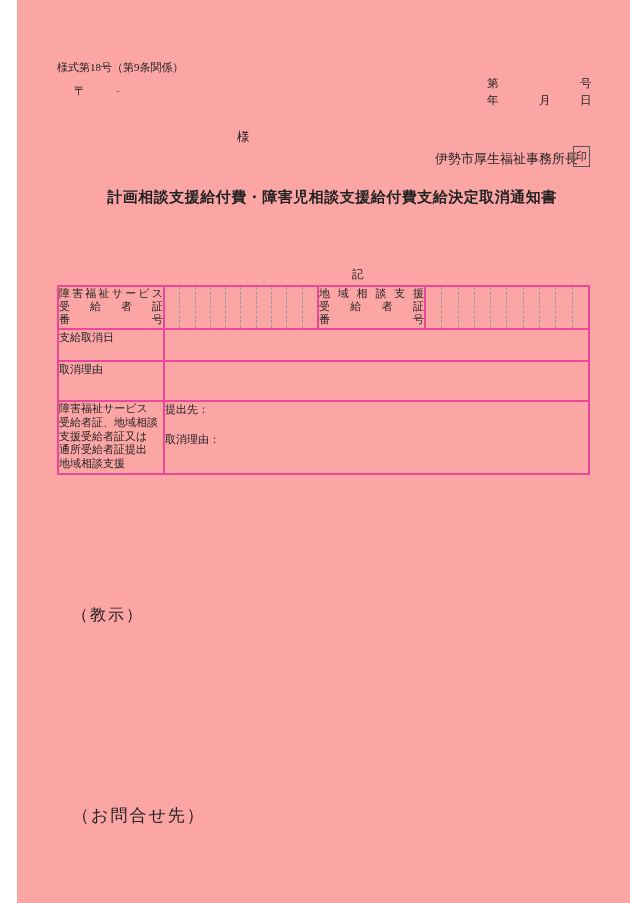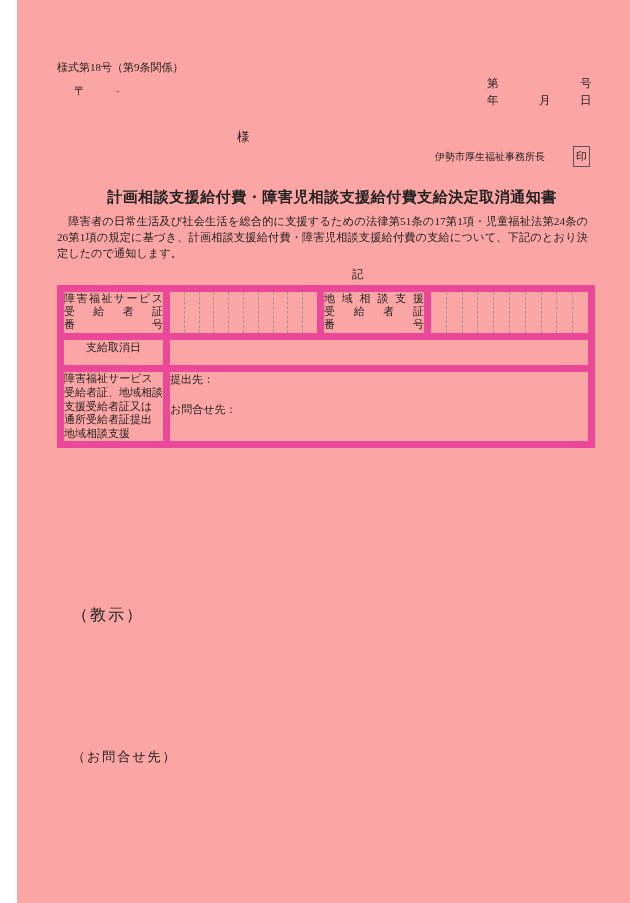--- a/index.html
+++ b/index.html
@@ -20,21 +20,21 @@
   .postal-mark { left: 57px; top: 83px; font-size: 12px; }
   .postal-dash { left: 99px; top: 84px; font-size: 11px; color: #555; }
 
   .doc-dai   { left: 470px; top: 76px; font-size: 11.5px; }
   .doc-go    { left: 563px; top: 76px; font-size: 11.5px; }
   .date-year { left: 470px; top: 93px; font-size: 11.5px; }
   .date-month{ left: 522px; top: 93px; font-size: 11.5px; }
   .date-day  { left: 563px; top: 93px; font-size: 11.5px; }
 
   .addressee { left: 220px; top: 129px; font-size: 12.5px; }
-  .issuer    { left: 418px; top: 150px; font-size: 10px; }
+  .issuer    { left: 418px; top: 150px; font-size: 13px; }
   .seal-box  {
     left: 556px; top: 146px;
     width: 17px; height: 21px;
     border: 1px solid #555;
     display: flex; align-items: center; justify-content: center;
     font-size: 11px;
   }
 
   .doc-title {
     left: 0; top: 188px; width: 630px;
@@ -51,47 +51,47 @@
   .ki-heading { left: 335px; top: 267px; font-size: 11.5px; }
 
   .main-table-wrap { left: 40px; top: 285px; }
   table.main {
     border-collapse: collapse;
     table-layout: fixed;
     width: 531px;
     font-size: 11px;
   }
   table.main td {
-    border: 7px solid #ec4899;
+    border: 2px solid #ec4899;
     padding: 0;
     vertical-align: top;
     overflow: hidden;
   }
   .c1 { width: 106px; } .c2 { width: 154px; } .c3 { width: 107px; } .c4 { width: 164px; }
   tr.r1 { height: 43px; } tr.r2 { height: 44px; } tr.r3 { height: 41px; }
   tr.r4 { height: 32px; } tr.r5 { height: 40px; } tr.r6 { height: 73px; }
 
   td.label { padding: 2px 4px; }
   .jl { text-align: justify; text-align-last: justify; line-height: 13px; }
   tr.r3 .jl { line-height: 15px; padding-top: 2px; }
   td.vmid { vertical-align: middle; }
-  td.center-label { vertical-align: middle; text-align: center; }
+  td.center-label { vertical-align: middle; text-align: left; }
 
   .digit-row { display: flex; width: 100%; }
   .dr1 { height: 41px; } .dr2 { height: 42px; }
   .digit-box { flex: 1 1 0; border-left: 1px dashed #999; }
   .digit-box:first-child { border-left: none; }
 
   .wrap-label div { line-height: 13.8px; text-align: left; }
   td.submit-cell { padding: 8px 8px; }
   .submit-line { line-height: 14px; }
   .submit-line.second { margin-top: 16px; }
 
   .kyoji   { left: 55px; top: 605px; font-size: 16px; letter-spacing: 2px; }
-  .contact { left: 55px; top: 748px; font-size: 13px; letter-spacing: 2px; }
+  .contact { left: 55px; top: 804px; font-size: 17px; letter-spacing: 2px; }
 </style>
 </head>
 <body>
 
 <div class="page">
 
   <div class="abs form-number">様式第18号（第9条関係）</div>
   <div class="abs postal-mark">〒</div>
   <div class="abs postal-dash">-</div>
 
@@ -101,21 +101,20 @@
   <div class="abs date-month">月</div>
   <div class="abs date-day">日</div>
 
   <div class="abs addressee">様</div>
   <div class="abs issuer">伊勢市厚生福祉事務所長</div>
   <div class="abs seal-box">
     <span>印</span>
   </div>
 
   <div class="abs doc-title">計画相談支援給付費・障害児相談支援給付費支給決定取消通知書</div>
-  <div class="abs body-text">障害者の日常生活及び社会生活を総合的に支援するための法律第51条の17第1項・児童福祉法第24条の26第1項の規定に基づき、計画相談支援給付費・障害児相談支援給付費の支給について、下記のとおり決定したので通知します。</div>
   <div class="abs ki-heading">記</div>
 
   <div class="abs main-table-wrap">
     <table class="main">
       <colgroup>
           <col class="c1">
           <col class="c2">
           <col class="c3">
           <col class="c4">
         </colgroup>
@@ -159,31 +158,37 @@
                 <div class="digit-box"></div>
           </div>
         </td>
       </tr>
       <tr class="r4">
         <td class="center-label">
           <span>支給取消日</span>
         </td>
         <td colspan="3"></td>
       </tr>
+      <tr class="r5">
+        <td class="center-label">
+          <span>取消理由</span>
+        </td>
+        <td colspan="3"></td>
+      </tr>
       <tr class="r6">
         <td class="label wrap-label">
           <div>障害福祉サービス</div>
           <div>受給者証、地域相談</div>
           <div>支援受給者証又は</div>
           <div>通所受給者証提出</div>
           <div>地域相談支援</div>
         </td>
         <td colspan="3" class="submit-cell">
           <div class="submit-line">提出先：</div>
-          <div class="submit-line second">お問合せ先：</div>
+          <div class="submit-line second">取消理由：</div>
         </td>
       </tr>
     </tbody>
       </table>
   </div>
 
   <div class="abs kyoji">（教示）</div>
   <div class="abs contact">（お問合せ先）</div>
 
 </div>

